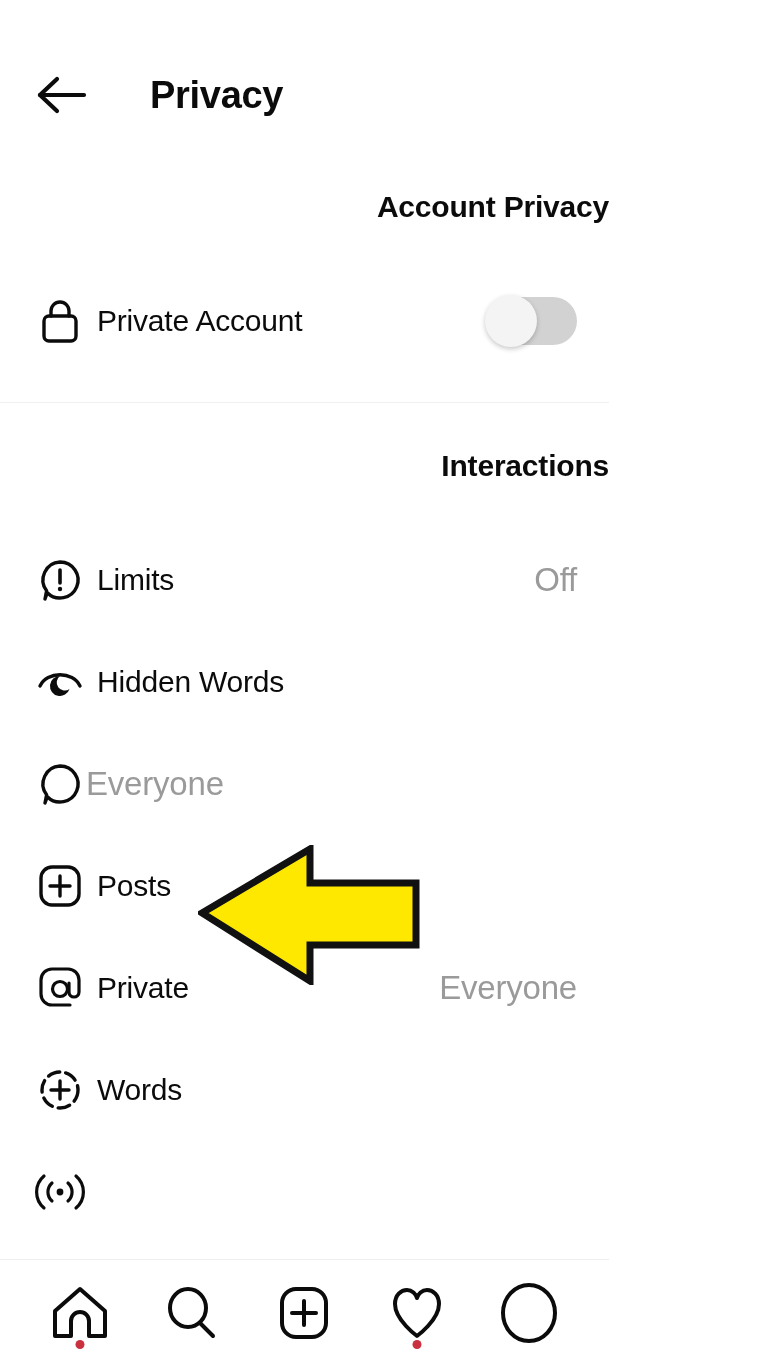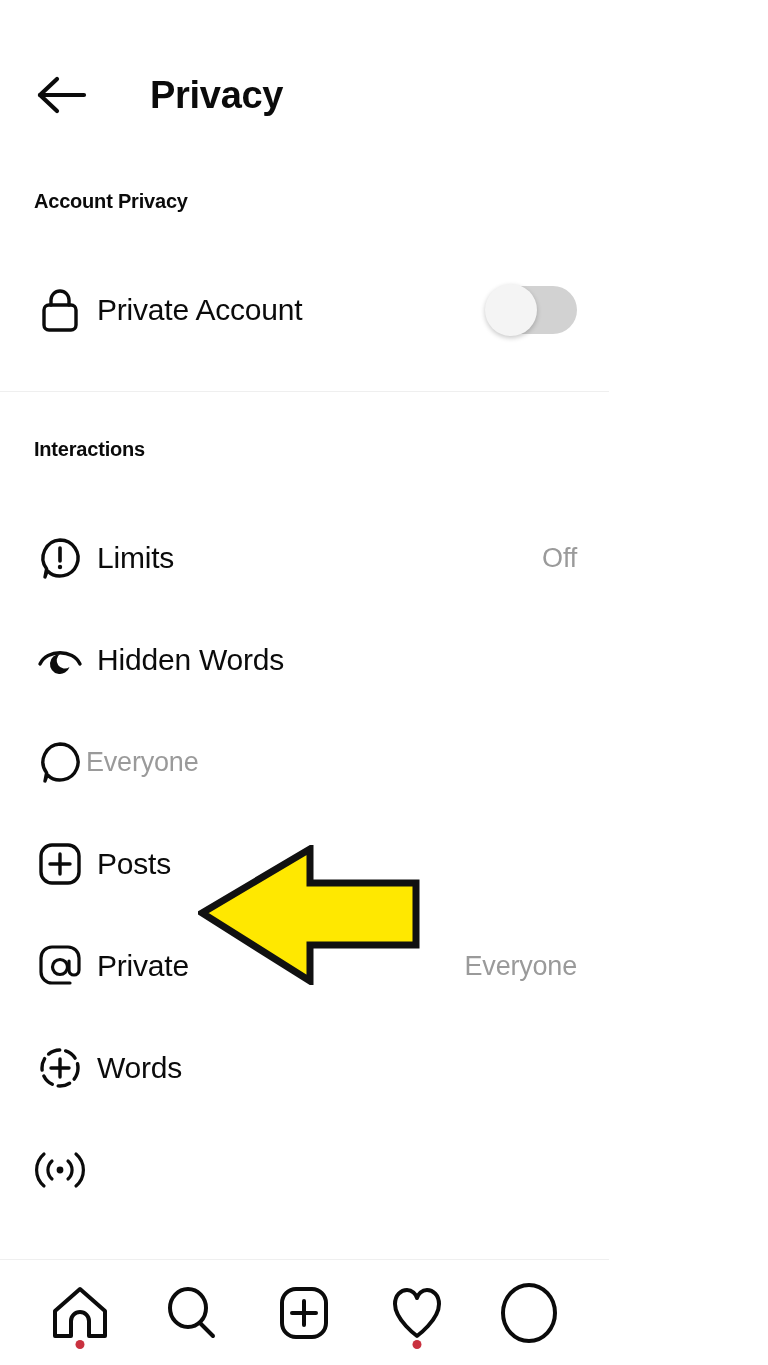--- a/index.html
+++ b/index.html
@@ -41,25 +41,26 @@
     font-weight: bold;
     color: #0b0b0b;
     letter-spacing: -0.3px;
     margin-left: 60px;
   }
 
   
   .content { flex: 1 1 auto; }
   .section { background: #ffffff; }
   .section-title {
-    font-size: 20px;
+    font-size: 30px;
     font-weight: bold;
     color: #0b0b0b;
     padding: 0 0 0 34px;
     letter-spacing: -0.2px;
+    text-align: right;
   }
   .divider {
     height: 1px;
     background: #efefef;
     width: 100%;
   }
 
   
   .row {
     display: flex;
@@ -79,21 +80,21 @@
     color: #0b0b0b;
   }
   .row-label {
     flex: 1 1 auto;
     font-size: 30px;
     color: #0b0b0b;
     margin-left: 11px;
     letter-spacing: -0.2px;
   }
   .row-value {
-    font-size: 27px;
+    font-size: 33px;
     color: #9a9a9a;
     letter-spacing: -0.2px;
     white-space: nowrap;
   }
 
   
   .toggle {
     width: 88px;
     height: 48px;
     border-radius: 24px;

